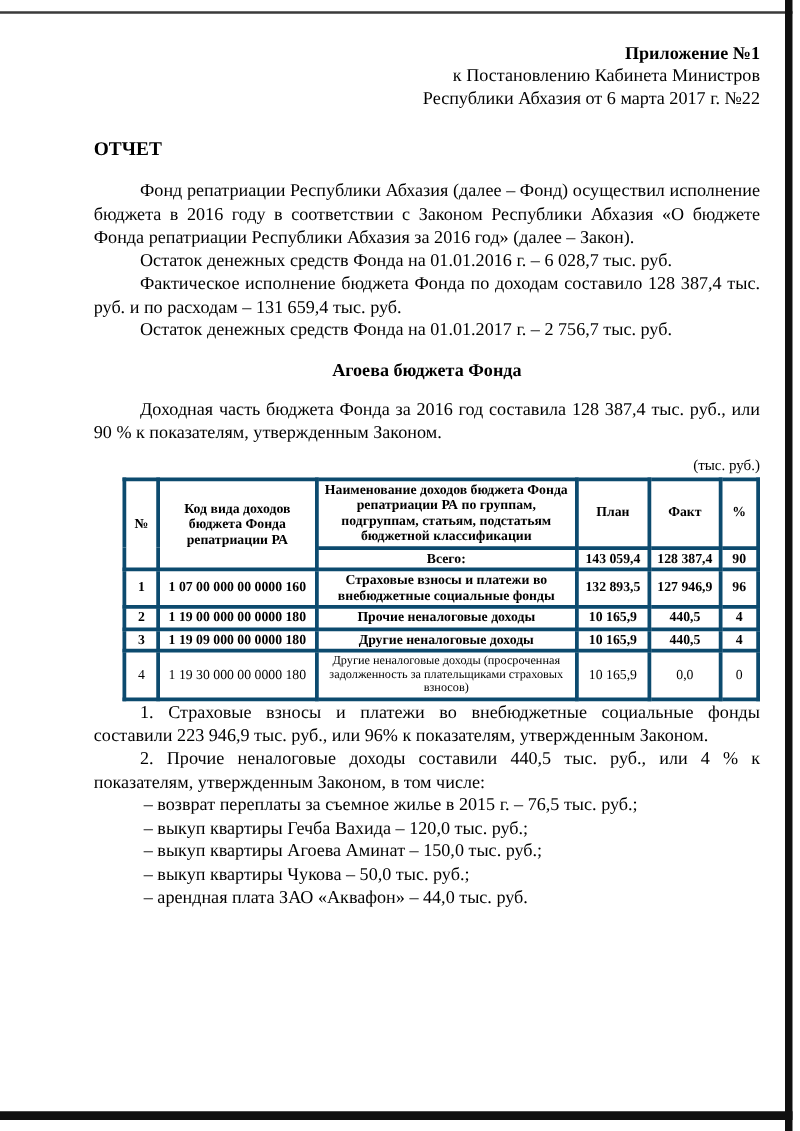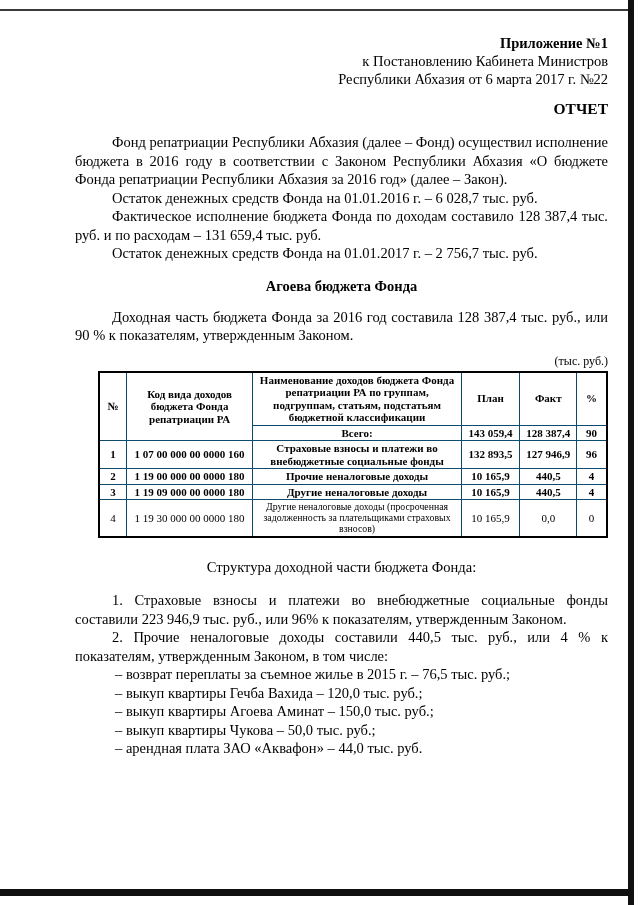--- a/index.html
+++ b/index.html
@@ -17,33 +17,33 @@
     padding: 34px 32px 0 75px;
   }
   
   .scan-top    { position: absolute; top: 9px; left: 0; width: 634px; height: 2px; background: #3a3a3a; }
   .scan-right  { position: absolute; top: 0; right: 6px; width: 6px; height: 905px; background: #101010; }
   .scan-bottom { position: absolute; left: 0; top: 889px; width: 634px; height: 7px; background: #101010; }
 
   .appendix { text-align: right; font-size: 14.5px; line-height: 18px; }
   .appendix-line1 { font-weight: bold; }
 
-  .report-title { text-align: right; font-weight: bold; font-size: 15.5px; margin-top: 12px; }
+  .report-title { text-align: left; font-weight: bold; font-size: 15.5px; margin-top: 23px; }
   .report-subtitle { text-align: center; font-weight: bold; font-size: 14.5px; line-height: 18px; margin-top: 11px; }
 
   .body-paras { margin-top: 15px; }
   p.bp { margin: 0; font-size: 14.5px; line-height: 18.5px; text-indent: 37px; text-align: justify; }
 
   .section-heading { text-align: center; font-weight: bold; font-size: 14.5px; margin: 15px 0 13px 0; }
 
   .units-note { text-align: right; font-size: 12px; margin: 9px 0 2px 0; }
 
   table.income { border-collapse: collapse; margin-left: 23px; width: 510px; border: 2px solid #000; table-layout: fixed; }
   table.income td {
-    border: 1px solid #0c4a6e;
+    border: 3px solid #0c4a6e;
     font-size: 11px; line-height: 12.5px;
     text-align: center; vertical-align: middle;
     padding: 1px 2px;
     overflow: hidden;
   }
   td.th { font-weight: bold; font-size: 10.5px; line-height: 11.5px; }
   td.name-cell { text-align: left; padding-left: 3px; }
   td.code-cell { white-space: nowrap; font-size: 10.5px; }
   td.num-val { white-space: nowrap; }
   tr.bold-row td { font-weight: bold; }
@@ -141,21 +141,20 @@
       <td>4</td>
       <td class="code-cell">1 19 30 000 00 0000 180</td>
       <td class="name-cell">Другие неналоговые доходы (просроченная задолженность за плательщиками страховых взносов)</td>
       <td class="num-val">10 165,9</td>
       <td class="num-val">0,0</td>
       <td class="num-val">0</td>
     </tr>
   </tbody>
     </table>
 
-  <div class="structure-heading">Структура доходной части бюджета Фонда:</div>
 
   <p class="bp">1. Страховые взносы и платежи во внебюджетные социальные фонды составили 223 946,9 тыс. руб., или 96% к показателям, утвержденным Законом.</p>
   <p class="bp">2. Прочие неналоговые доходы составили 440,5 тыс. руб., или 4 %  к показателям, утвержденным Законом, в том числе:</p>
 
   <div class="list-block">
     <p class="li">– возврат переплаты за съемное жилье в 2015 г. – 76,5 тыс. руб.;</p>
     <p class="li">– выкуп квартиры Гечба Вахида – 120,0 тыс. руб.;</p>
     <p class="li">– выкуп квартиры Агоева Аминат – 150,0 тыс. руб.;</p>
     <p class="li">– выкуп квартиры Чукова – 50,0 тыс. руб.;</p>
     <p class="li">– арендная плата ЗАО «Аквафон» – 44,0 тыс. руб.</p>

